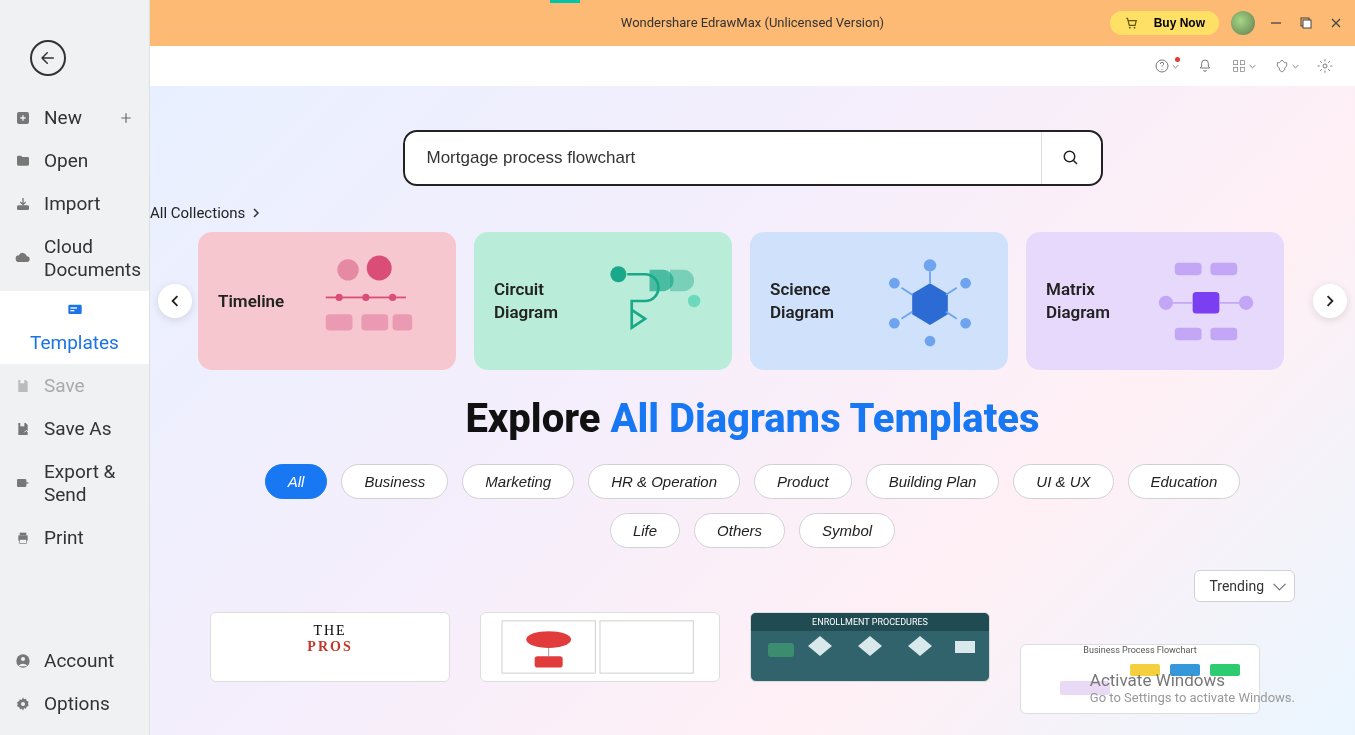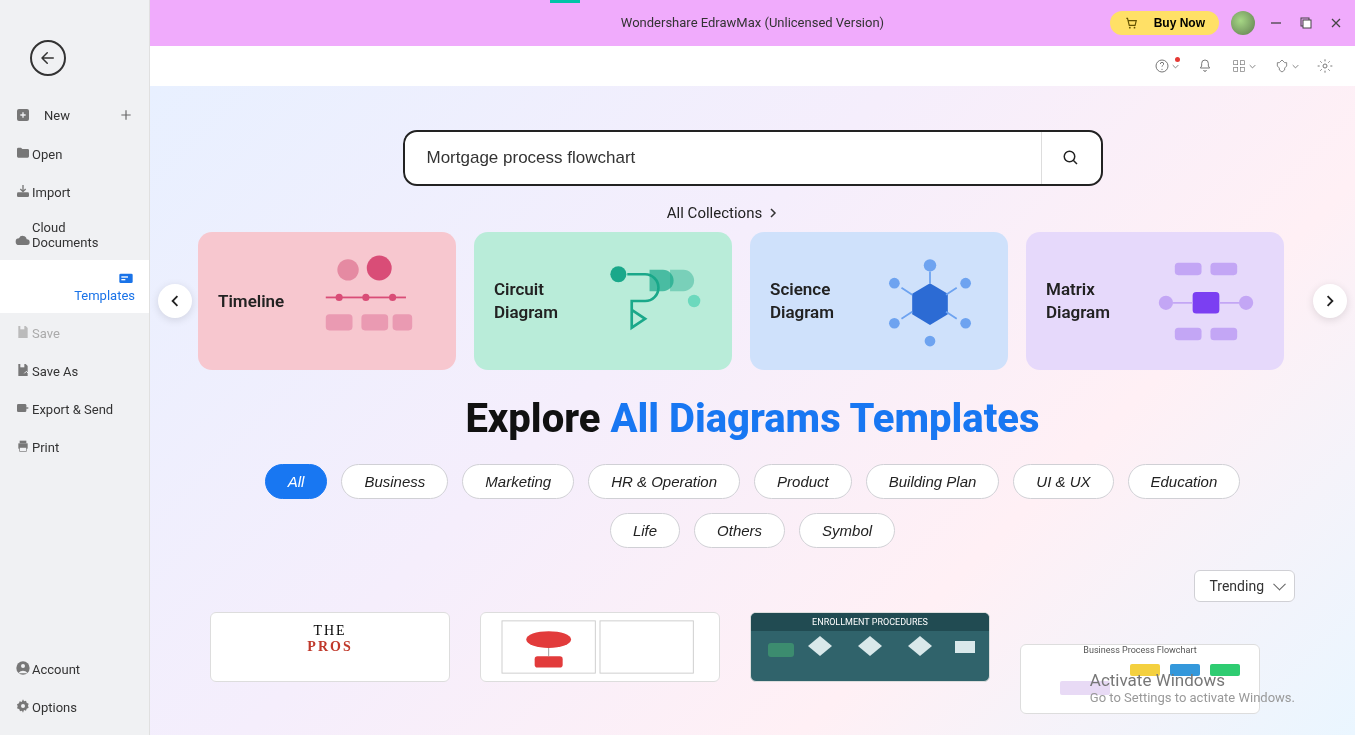--- a/index.html
+++ b/index.html
@@ -21,23 +21,24 @@
   .back-btn {
     width: 36px; height: 36px;
     border: 2px solid #333;
     border-radius: 50%;
     display: flex; align-items: center; justify-content: center;
     margin: 40px 0 20px 30px;
     cursor: pointer;
     background: #f0f1f3;
   }
   .sidebar-item {
-    display: flex; align-items: flex-end;
+    display: flex; align-items: center;
     padding: 10px 14px;
-    font-size: 13px;
+    gap: 12px;
+    font-size: 19px;
     color: #333;
     cursor: pointer;
     position: relative;
   }
   .sidebar-item.new {
     justify-content: space-between;
   }
   .sidebar-item .left { display: flex; align-items: center; gap: 12px; }
   .sidebar-item.active {
     background: #fff;
@@ -60,21 +61,21 @@
     display: flex;
     flex-direction: column;
     position: relative;
   }
   .titlebar {
     height: 46px;
     display: flex; align-items: center; justify-content: center;
     font-size: 13px;
     color: #333;
     position: relative;
-    background: #f0abfc;
+    background: #fdba74;
     border-bottom: 2px solid transparent;
   }
   .titlebar::before {
     content: '';
     position: absolute;
     top: 0; left: 400px;
     width: 30px; height: 3px;
     background: #00c4a7;
   }
   .title-right {
@@ -144,21 +145,21 @@
   }
   .search-btn {
     width: 60px;
     border: none;
     background: transparent;
     border-left: 1px solid #ddd;
     cursor: pointer;
     display: flex; align-items: center; justify-content: center;
   }
   .all-collections {
-    display: flex; justify-content: center;
+    display: flex; justify-content: flex-start;
     padding: 0 60px 10px 0;
   }
   .all-collections a {
     color: #222; font-size: 15px;
     display: flex; align-items: center; gap: 6px;
     cursor: pointer;
   }
   .carousel {
     position: relative;
     padding: 0 48px;

